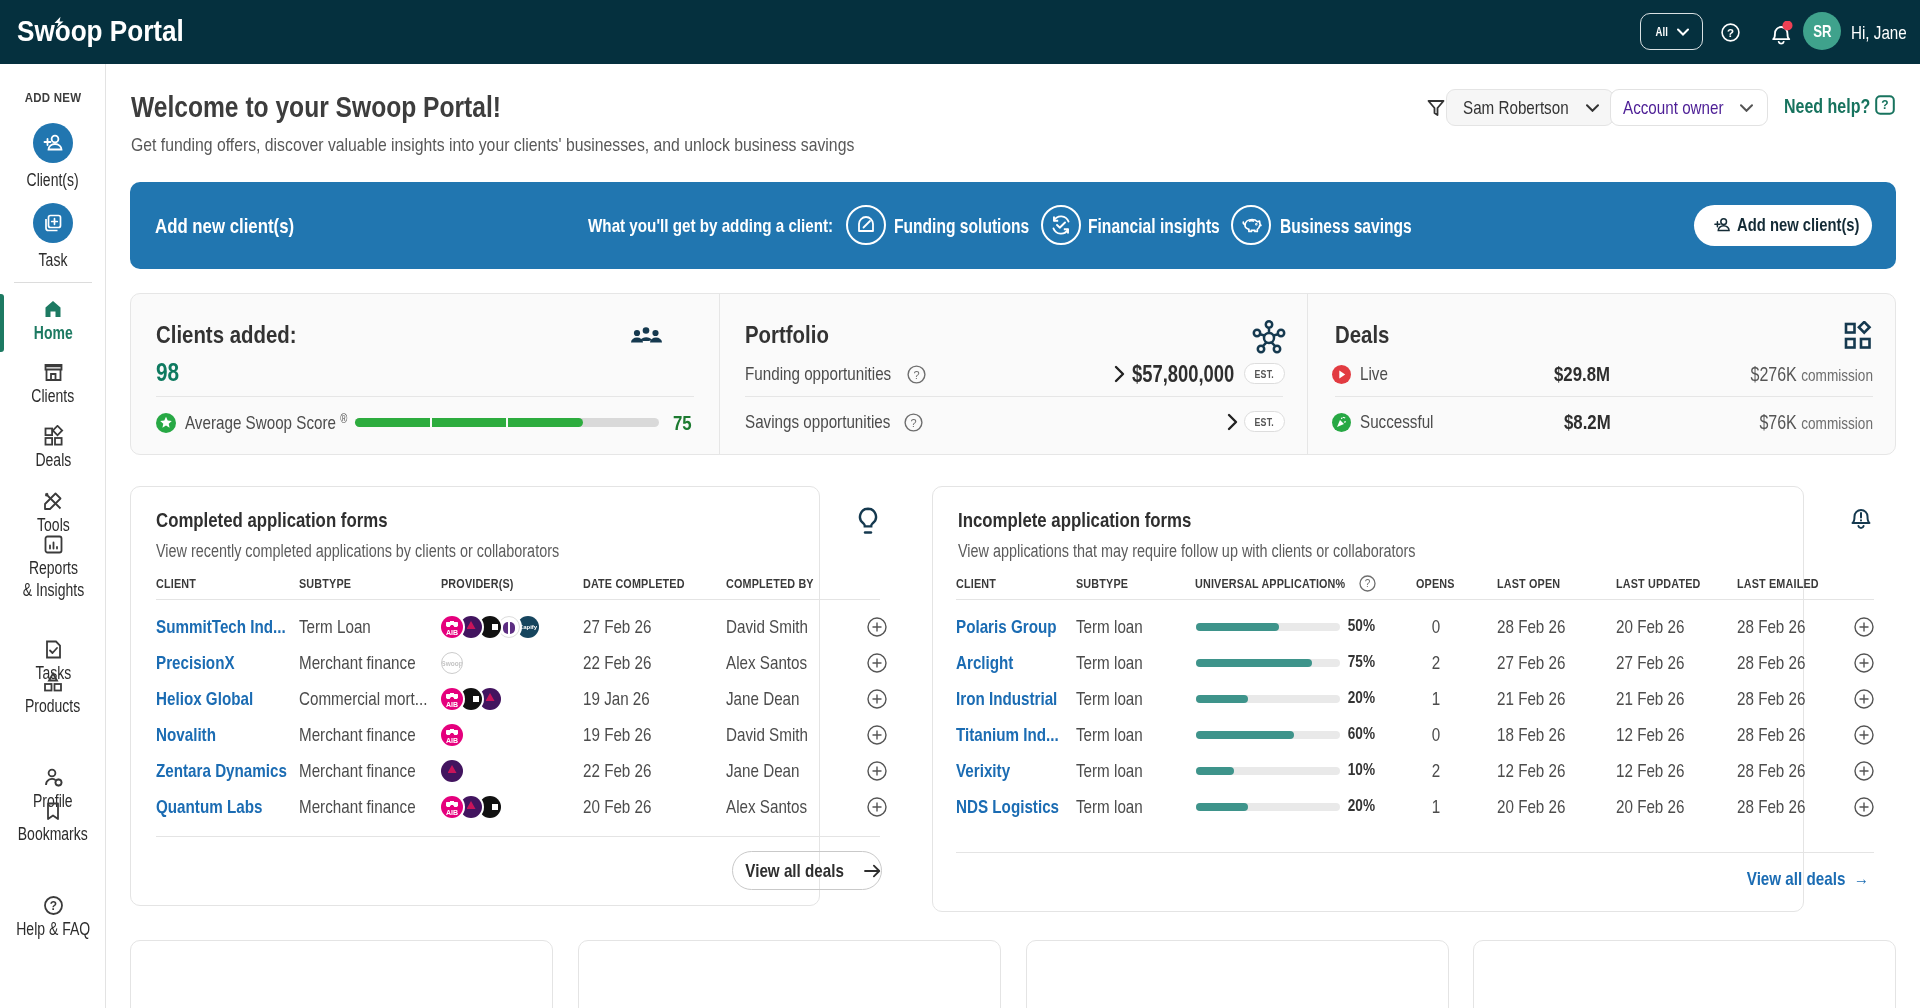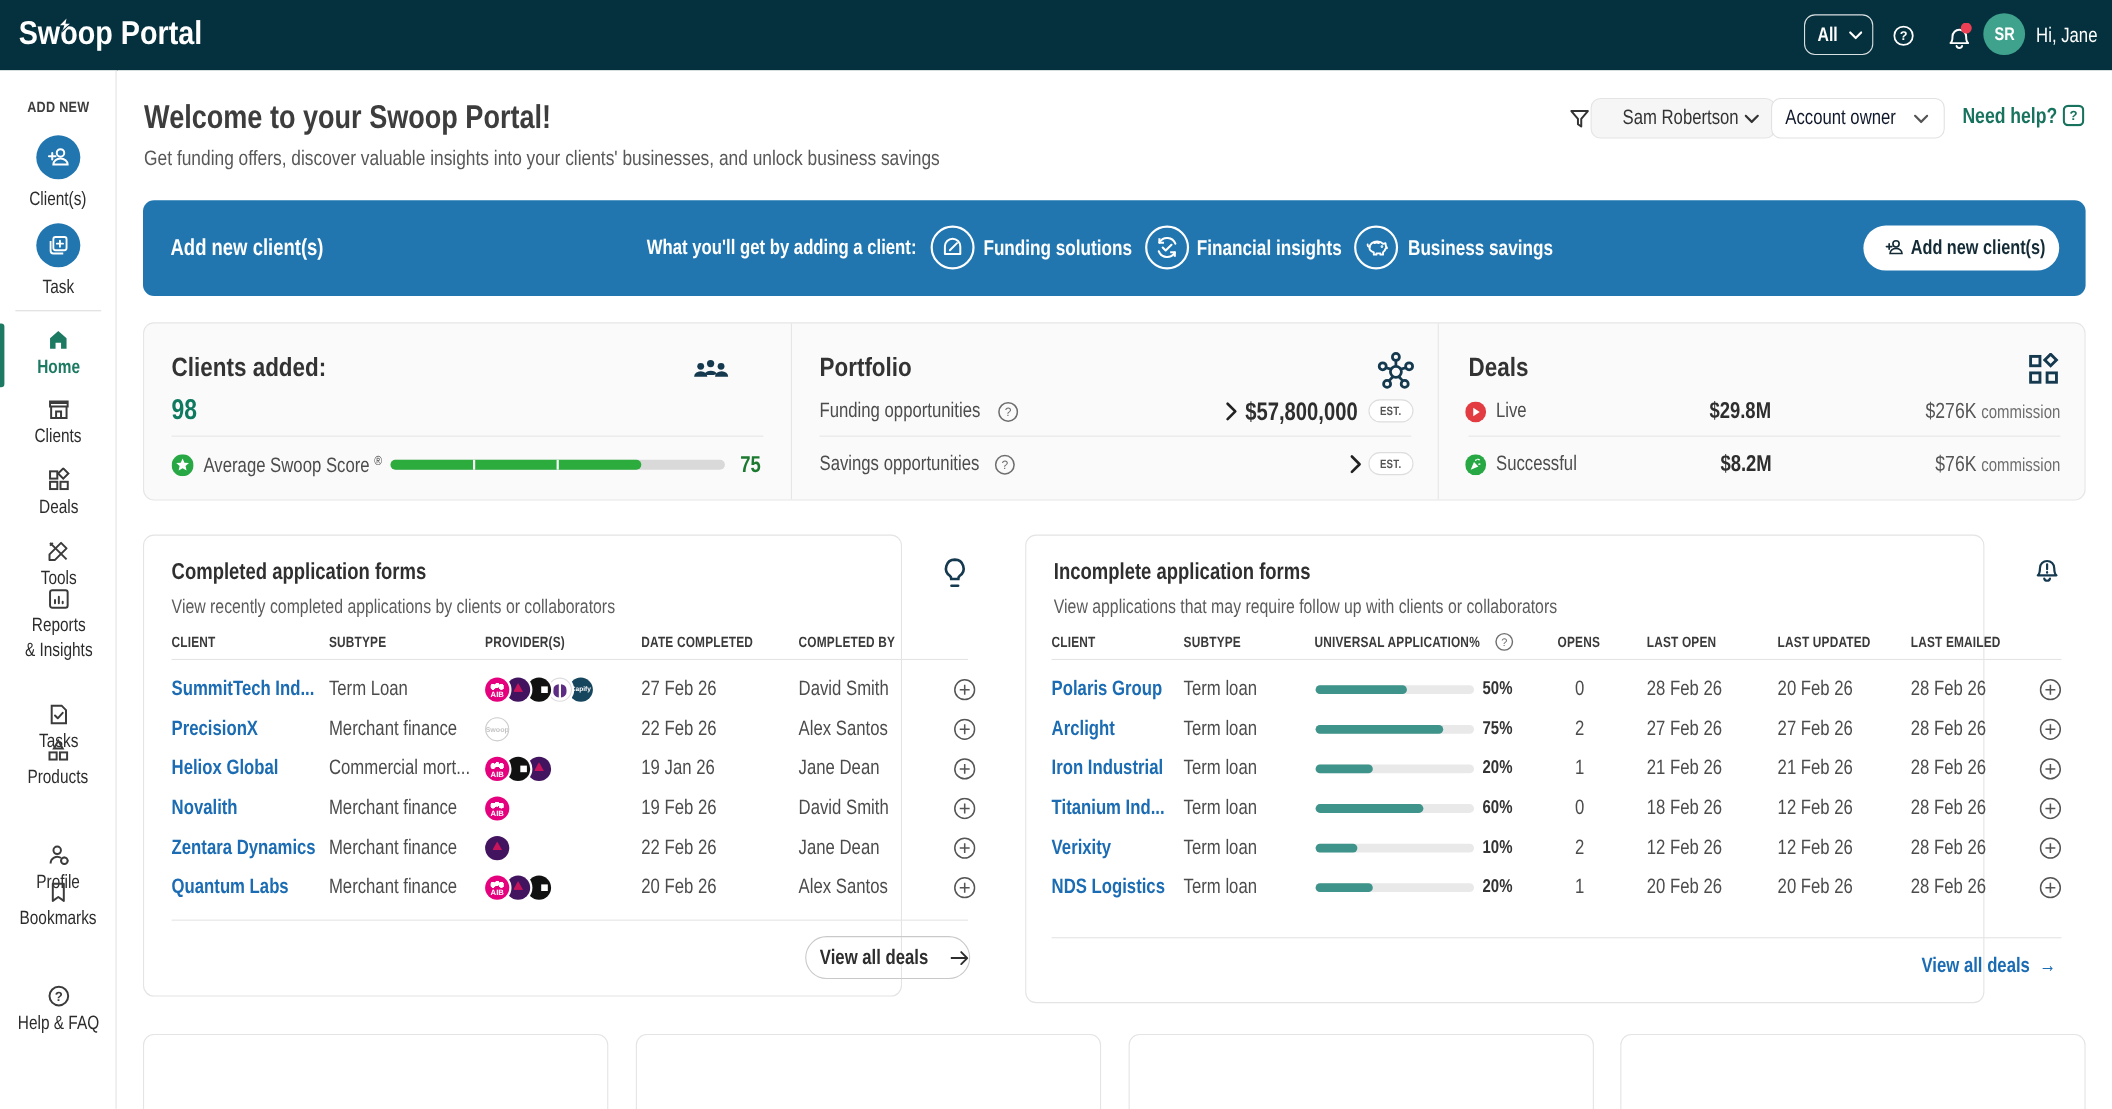--- a/index.html
+++ b/index.html
@@ -7,42 +7,42 @@
     font-family:"Liberation Sans", sans-serif; }
   .abs { position:absolute; }
   .t  { position:absolute; white-space:nowrap; transform:scaleX(0.8); transform-origin:0 50%; }
   .tc { position:absolute; white-space:nowrap; transform:scaleX(0.8); transform-origin:50% 50%; text-align:center; }
   .tr { position:absolute; white-space:nowrap; transform:scaleX(0.8); transform-origin:100% 50%; text-align:right; }
   .sx { display:inline-block; transform:scaleX(0.8); transform-origin:50% 50%; white-space:nowrap; }
 
   
   #topbar { position:absolute; left:0; top:0; width:1920px; height:64px; background:#05303e; }
   #logo { left:17px; top:14px; color:#fff; font-size:30px; font-weight:bold; transform:scaleX(0.87); }
-  #allbox { position:absolute; left:1640px; top:13px; width:63px; height:37px; border:1.5px solid rgba(255,255,255,0.85); border-radius:10px; color:#fff; font-size:18px; font-weight:bold; display:flex; align-items:center; justify-content:center; gap:7px; }
+  #allbox { position:absolute; left:1640px; top:13px; width:63px; height:37px; border:1.5px solid rgba(255,255,255,0.85); border-radius:10px; color:#fff; font-size:12px; font-weight:bold; display:flex; align-items:center; justify-content:center; gap:7px; }
   #hijane { left:1851px; top:22px; color:#fff; font-size:19px; }
   #avatar { position:absolute; left:1803px; top:12px; width:38px; height:38px; border-radius:50%; background:#3fa28c; color:#fff; font-size:16.5px; font-weight:bold; display:flex; align-items:center; justify-content:center; }
 
   
   #sidebar { position:absolute; left:0; top:64px; width:106px; height:944px; background:#fff; border-right:1px solid #e3e3e3; }
   #addnew { left:53px; top:26px; font-size:13.5px; font-weight:bold; color:#3d3d3d; letter-spacing:0.3px; }
   .bluecircle { position:absolute; left:33px; width:40px; height:40px; background:#2176b0; border-radius:50%; display:flex; align-items:center; justify-content:center; }
   #sidedivider { position:absolute; left:14px; top:218px; width:78px; border-top:1px solid #dcdcdc; }
   .navitem { position:absolute; width:106px; text-align:center; }
   .nlabel { display:inline-block; transform:scaleX(0.8); transform-origin:50% 50%; font-size:17.5px; color:#2c2c2c; margin-top:1px; line-height:22px; white-space:nowrap; }
   .navitem.active .nlabel { color:#1d7a62; font-weight:bold; }
   #activebar { position:absolute; left:0; top:230px; width:4px; height:58px; background:#1d7a62; border-radius:0 3px 3px 0; }
 
   
   #main { position:absolute; left:107px; top:64px; width:1813px; height:944px; background:#fff; }
   h1 { font-size:30px; color:#3d3d3d; }
   #subtitle { font-size:19px; color:#585858; }
 
   .selbox { position:absolute; height:37px; border-radius:9px; font-size:19px; display:flex; align-items:center; white-space:nowrap; }
-  #sel1 { left:1339px; top:25px; width:168px; background:#f6f6f6; border:1px solid #e4e4e4; color:#333; padding-left:28px; }
-  #sel2 { left:1503px; top:25px; width:158px; background:#fff; border:1px solid #e2e2e2; color:#0f172a; padding-left:12px; }
+  #sel1 { left:1339px; top:25px; width:168px; background:#f6f6f6; border:1px solid #e4e4e4; color:#333; padding-left:16px; }
+  #sel2 { left:1503px; top:25px; width:158px; background:#fff; border:1px solid #e2e2e2; color:#4c1d95; padding-left:12px; }
   #needhelp { left:1677px; top:31px; font-size:20px; font-weight:bold; color:#17735e; width:100px; }
 
   
   #banner { position:absolute; left:23px; top:118px; width:1766px; height:87px; background:#2176b0; border-radius:10px; color:#fff; }
   .bicon { position:absolute; top:23px; width:40px; height:40px; border:2px solid #fff; border-radius:50%; display:flex; align-items:center; justify-content:center; }
   .blabel { font-size:19.5px; font-weight:bold; }
   #addbtn { position:absolute; left:1564px; top:23px; width:178px; height:41px; background:#fff; border-radius:21px; color:#142b36; font-size:18.5px; font-weight:bold; }
 
   
   #stats { position:absolute; left:23px; top:229px; width:1766px; height:162px; background:#fafafa; border:1px solid #e6e6e6; border-radius:10px; }

